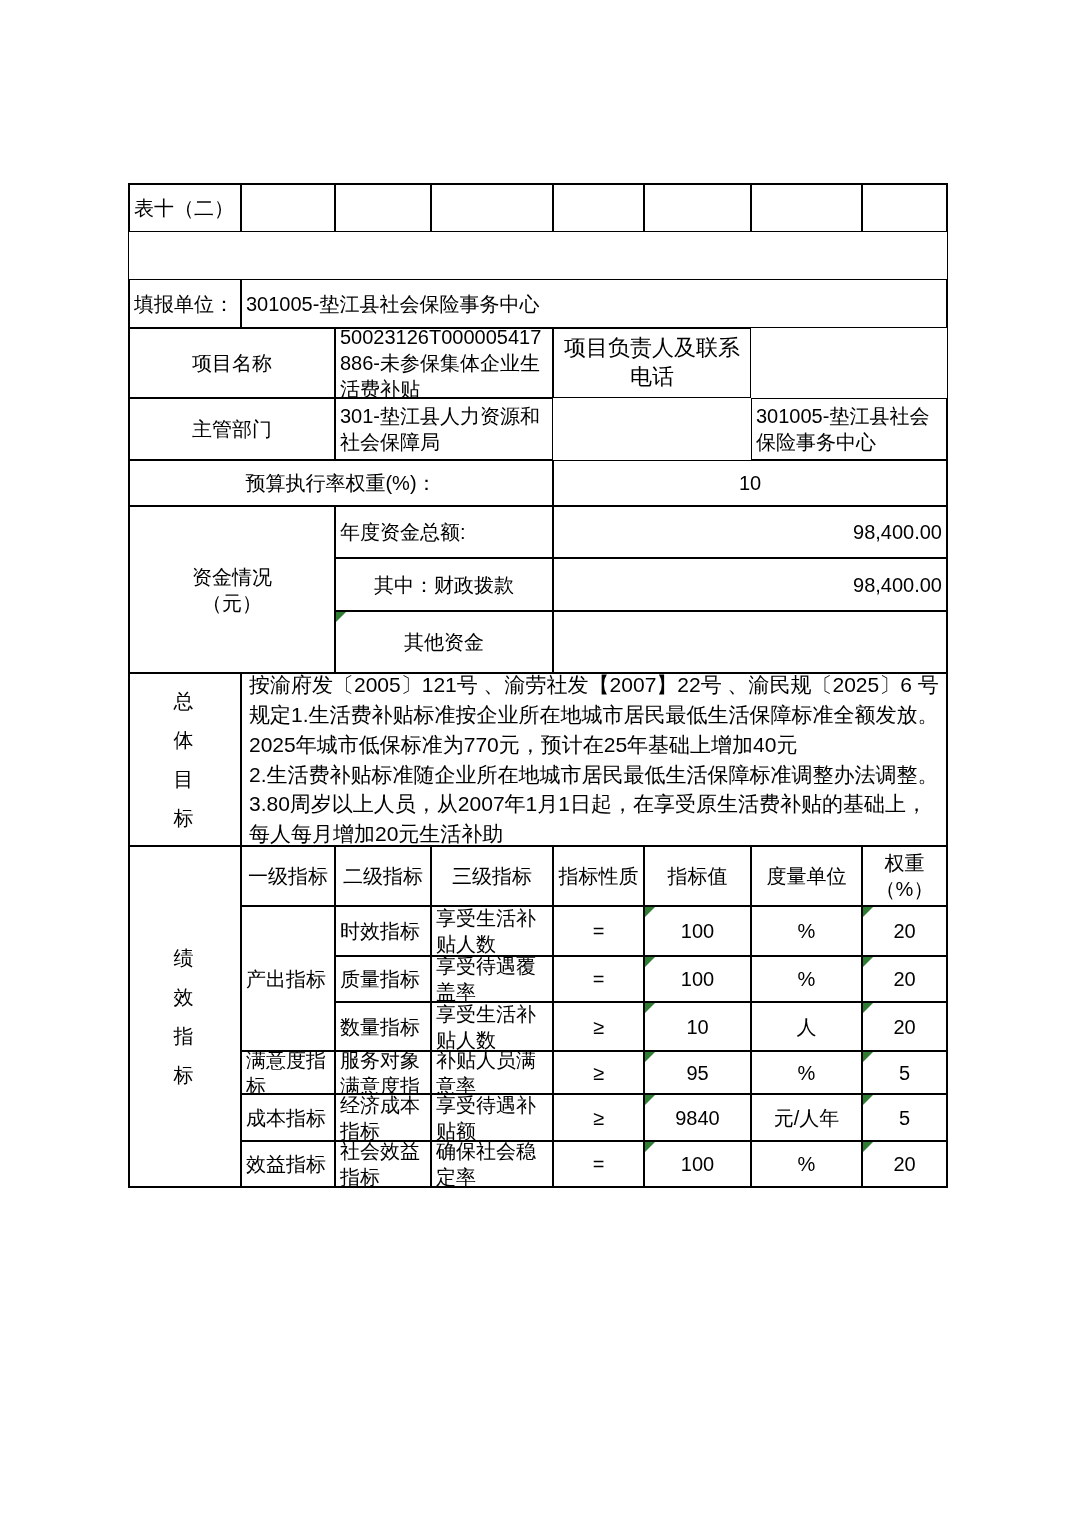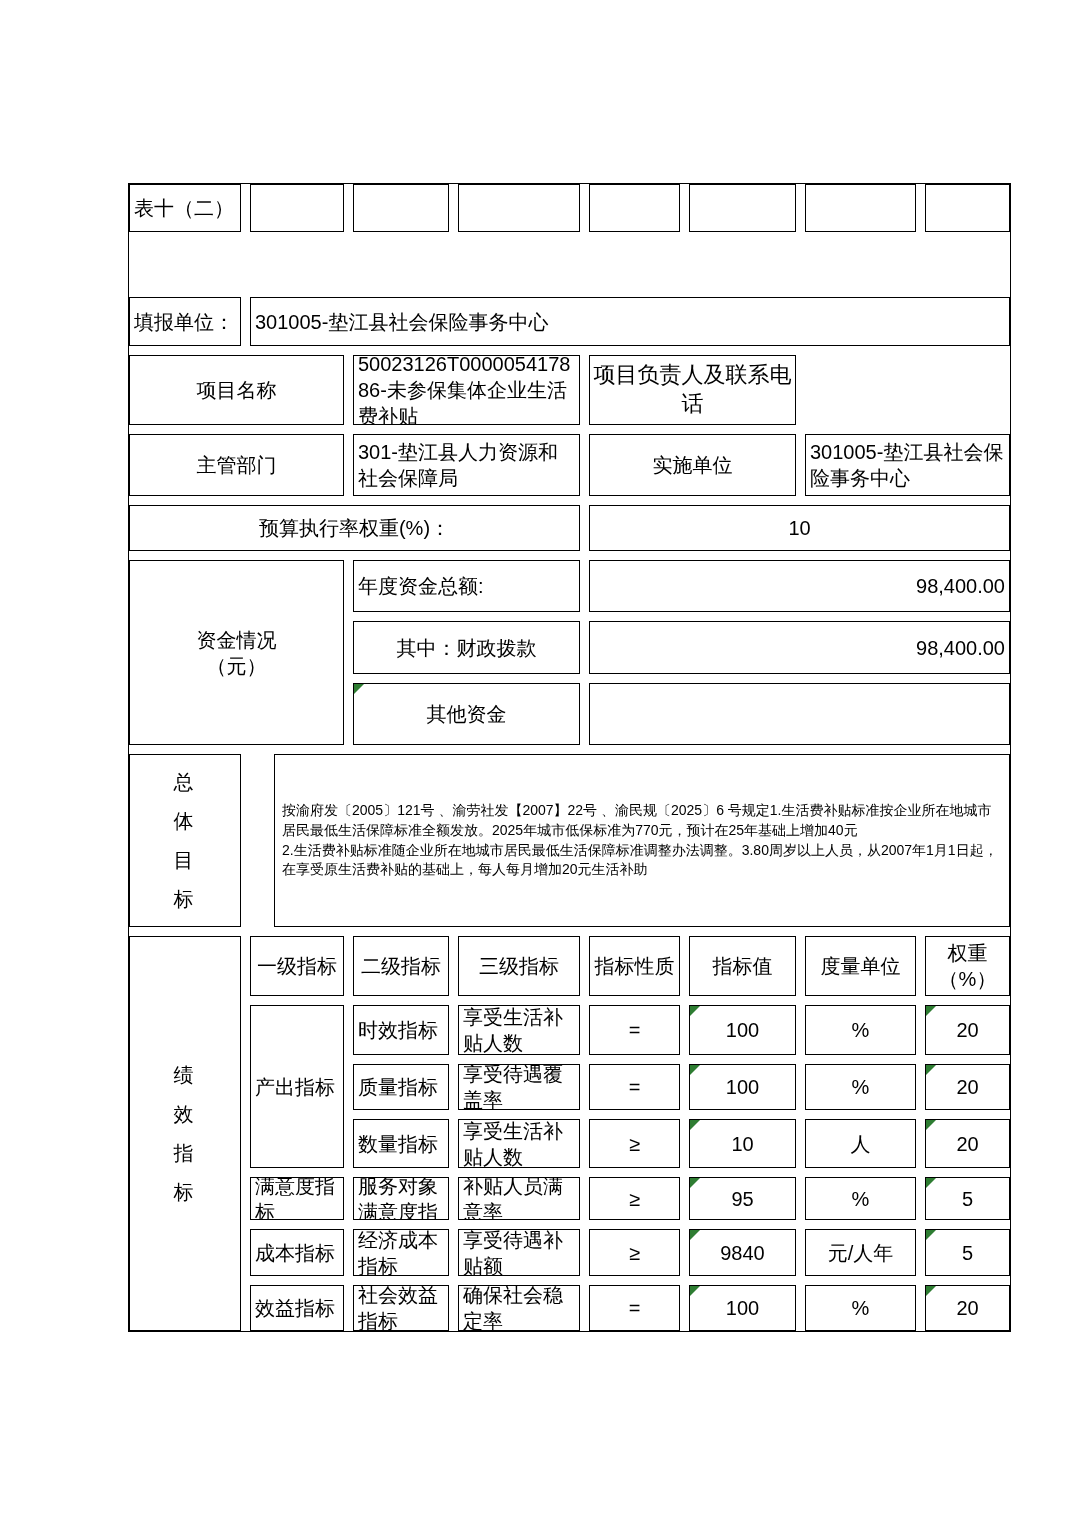--- a/index.html
+++ b/index.html
@@ -8,34 +8,33 @@
     font-family:"Liberation Sans",sans-serif;color:#000;
     -webkit-font-smoothing:antialiased;overflow:hidden;
   }
   .sheet{position:absolute;left:128px;top:183px;}
   .tbl{
     display:grid;
     grid-template-columns:112px 94px 96px 122px 91px 107px 111px 85px;
     grid-template-rows:48px 47px 49px 70px 62px 46px 52px 53px 62px 173px 60px 50px 46px 49px 43px 47px 46px;
     border:1px solid #000;
     background:#fff;
-    gap:9px;
   }
   .c{
     border:1px solid #000;
     display:flex;align-items:center;justify-content:center;
     text-align:center;padding:2px 4px;box-sizing:border-box;
     font-size:20px;line-height:1.3;white-space:pre-line;
     position:relative;overflow:hidden;
   }
   .l{justify-content:flex-start;text-align:left;}
   .r{justify-content:flex-end;text-align:right;}
   .ba{word-break:break-all;}
   .title{font-size:20px;letter-spacing:.5px;}
-  .goal{justify-content:flex-start;text-align:left;font-size:14px;line-height:1.42;padding:2px 7px;word-break:break-all;margin-left:24px;}
+  .goal{justify-content:flex-start;text-align:left;font-size:21px;line-height:1.42;padding:2px 7px;word-break:break-all;}
   .vspan{display:block;width:1.15em;line-height:1.95;word-break:break-all;text-align:left;margin:0 auto;}
   .fit{font-size:22px;padding:1px 2px;}
   .tri{
     position:absolute;top:0;left:0;width:0;height:0;
     border-top:5px solid #2e7d32;border-left:5px solid #2e7d32;
     border-right:5px solid transparent;border-bottom:5px solid transparent;
   }
 </style>
 </head>
 <body>
@@ -55,21 +54,20 @@
 
     <div class="c l" style="grid-area:3/1/4/2">填报单位：</div>
     <div class="c l" style="grid-area:3/2/4/9">301005-垫江县社会保险事务中心</div>
 
     <div class="c" style="grid-area:4/1/5/3">项目名称</div>
     <div class="c l ba" style="grid-area:4/3/5/5">50023126T000005417886-未参保集体企业生活费补贴</div>
     <div class="c fit" style="grid-area:4/5/5/7">项目负责人及联系电话</div>
 
     <div class="c" style="grid-area:5/1/6/3">主管部门</div>
     <div class="c l ba" style="grid-area:5/3/6/5">301-垫江县人力资源和社会保障局</div>
-    <div class="c" style="grid-area:5/5/6/7">实施单位</div>
     <div class="c l ba" style="grid-area:5/7/6/9">301005-垫江县社会保险事务中心</div>
 
     <div class="c" style="grid-area:6/1/7/5">预算执行率权重(%)：</div>
     <div class="c" style="grid-area:6/5/7/9">10</div>
 
     <div class="c l" style="grid-area:7/3/8/5">年度资金总额:</div>
     <div class="c" style="grid-area:7/1/10/3">资金情况
 （元）</div>
     <div class="c r" style="grid-area:7/5/8/9">98,400.00</div>
     <div class="c" style="grid-area:8/3/9/5">其中：财政拨款</div>

